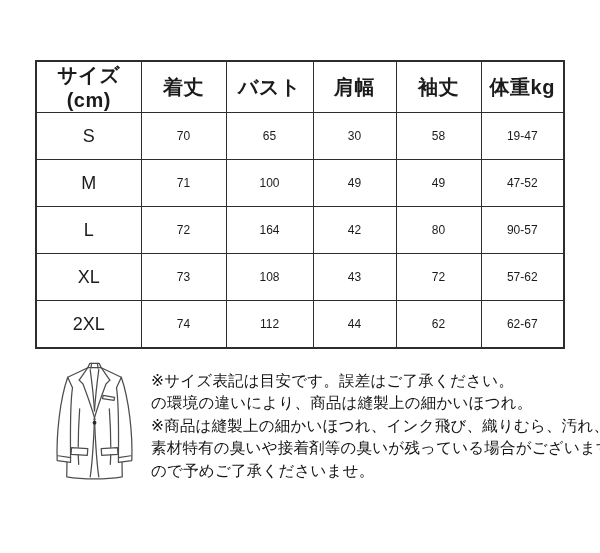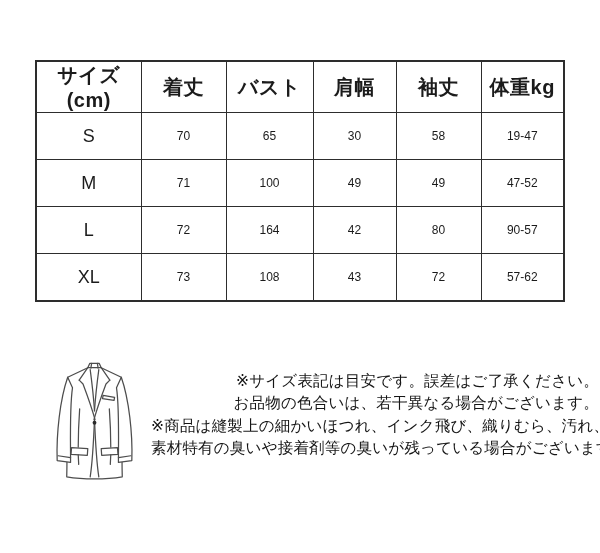--- a/index.html
+++ b/index.html
@@ -68,21 +68,21 @@
     position: absolute;
     left: 151px;
     top: 370px;
     width: 448px;
     font-size: 15.5px;
     line-height: 22.4px;
     letter-spacing: 0.2px;
     color: #151515;
     white-space: nowrap;
   }
-  .notes .note-line { height: 22.4px; text-align: right; }
+  .notes .note-line { height: 22.4px; }
 </style>
 </head>
 <body>
 
 <div class="table-wrap">
   <table class="size-chart">
     <colgroup>
       <col style="width:105px">
         <col style="width:85px">
         <col style="width:87px">
@@ -126,20 +126,28 @@
           <td class="value-col">90-57</td>
         </tr>
         <tr>
           <td class="size-col">XL</td>
           <td class="value-col">73</td>
           <td class="value-col">108</td>
           <td class="value-col">43</td>
           <td class="value-col">72</td>
           <td class="value-col">57-62</td>
         </tr>
+        <tr>
+          <td class="size-col">2XL</td>
+          <td class="value-col">74</td>
+          <td class="value-col">112</td>
+          <td class="value-col">44</td>
+          <td class="value-col">62</td>
+          <td class="value-col">62-67</td>
+        </tr>
       </tbody>
   </table>
 </div>
 
 <div class="jacket">
   <svg viewBox="0 0 100 140" xmlns="http://www.w3.org/2000/svg" fill="none" stroke="#4d4d4d" stroke-width="1.3" stroke-linejoin="round" stroke-linecap="round">
 
     <path d="M43,7 L22,17 C20,46 22,82 21,121 C38,124 62,124 79,121 C78,82 80,46 78,17 L57,7" fill="#ffffff"></path>
 
     <path d="M22,17 C14,40 10,76 11,104 L25,106 C25,82 24,48 27,28 Z" fill="#ffffff"></path>
@@ -172,16 +180,17 @@
 
     <path d="M26,90.5 L43,91.5 L42.5,98.5 L25.5,97.5 Z" fill="#ffffff"></path>
     <path d="M74,90.5 L57,91.5 L57.5,98.5 L74.5,97.5 Z" fill="#ffffff"></path>
 
     <path d="M33,98 L33.5,108 M67,98 L66.5,108"></path>
   </svg>
 </div>
 
 <div class="notes" id="notes-block">
     <div class="note-line">※サイズ表記は目安です。誤差はご了承ください。</div>
-    <div class="note-line">お品物の色合いは、若干異なる場合がございます。</div>
+    <div class="note-line">の環境の違いにより、商品は縫製上の細かいほつれ。</div>
     <div class="note-line">※商品は縫製上の細かいほつれ、インク飛び、織りむら、汚れ、</div>
     <div class="note-line">素材特有の臭いや接着剤等の臭いが残っている場合がございます</div>
+    <div class="note-line">ので予めご了承くださいませ。</div>
   </div>
 
 </body></html>

